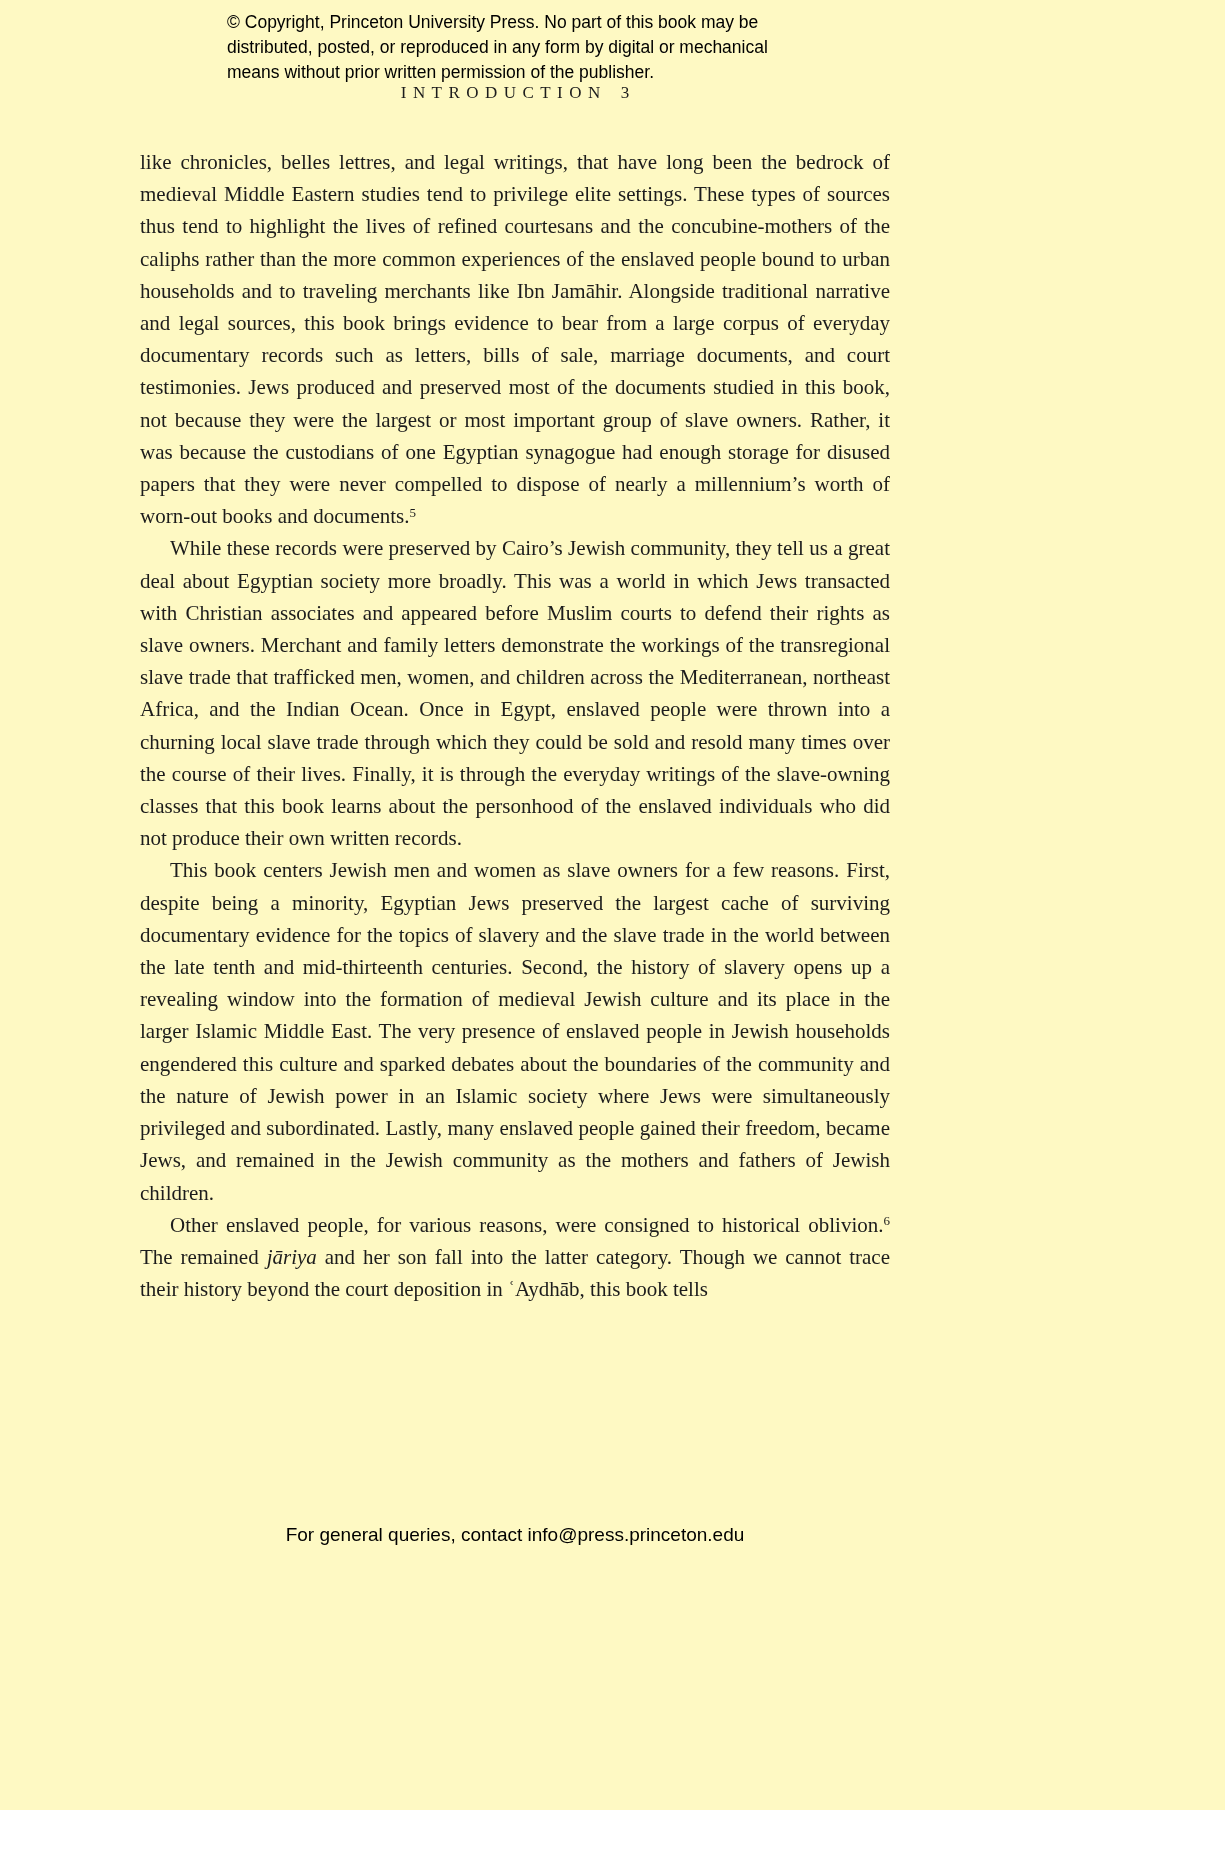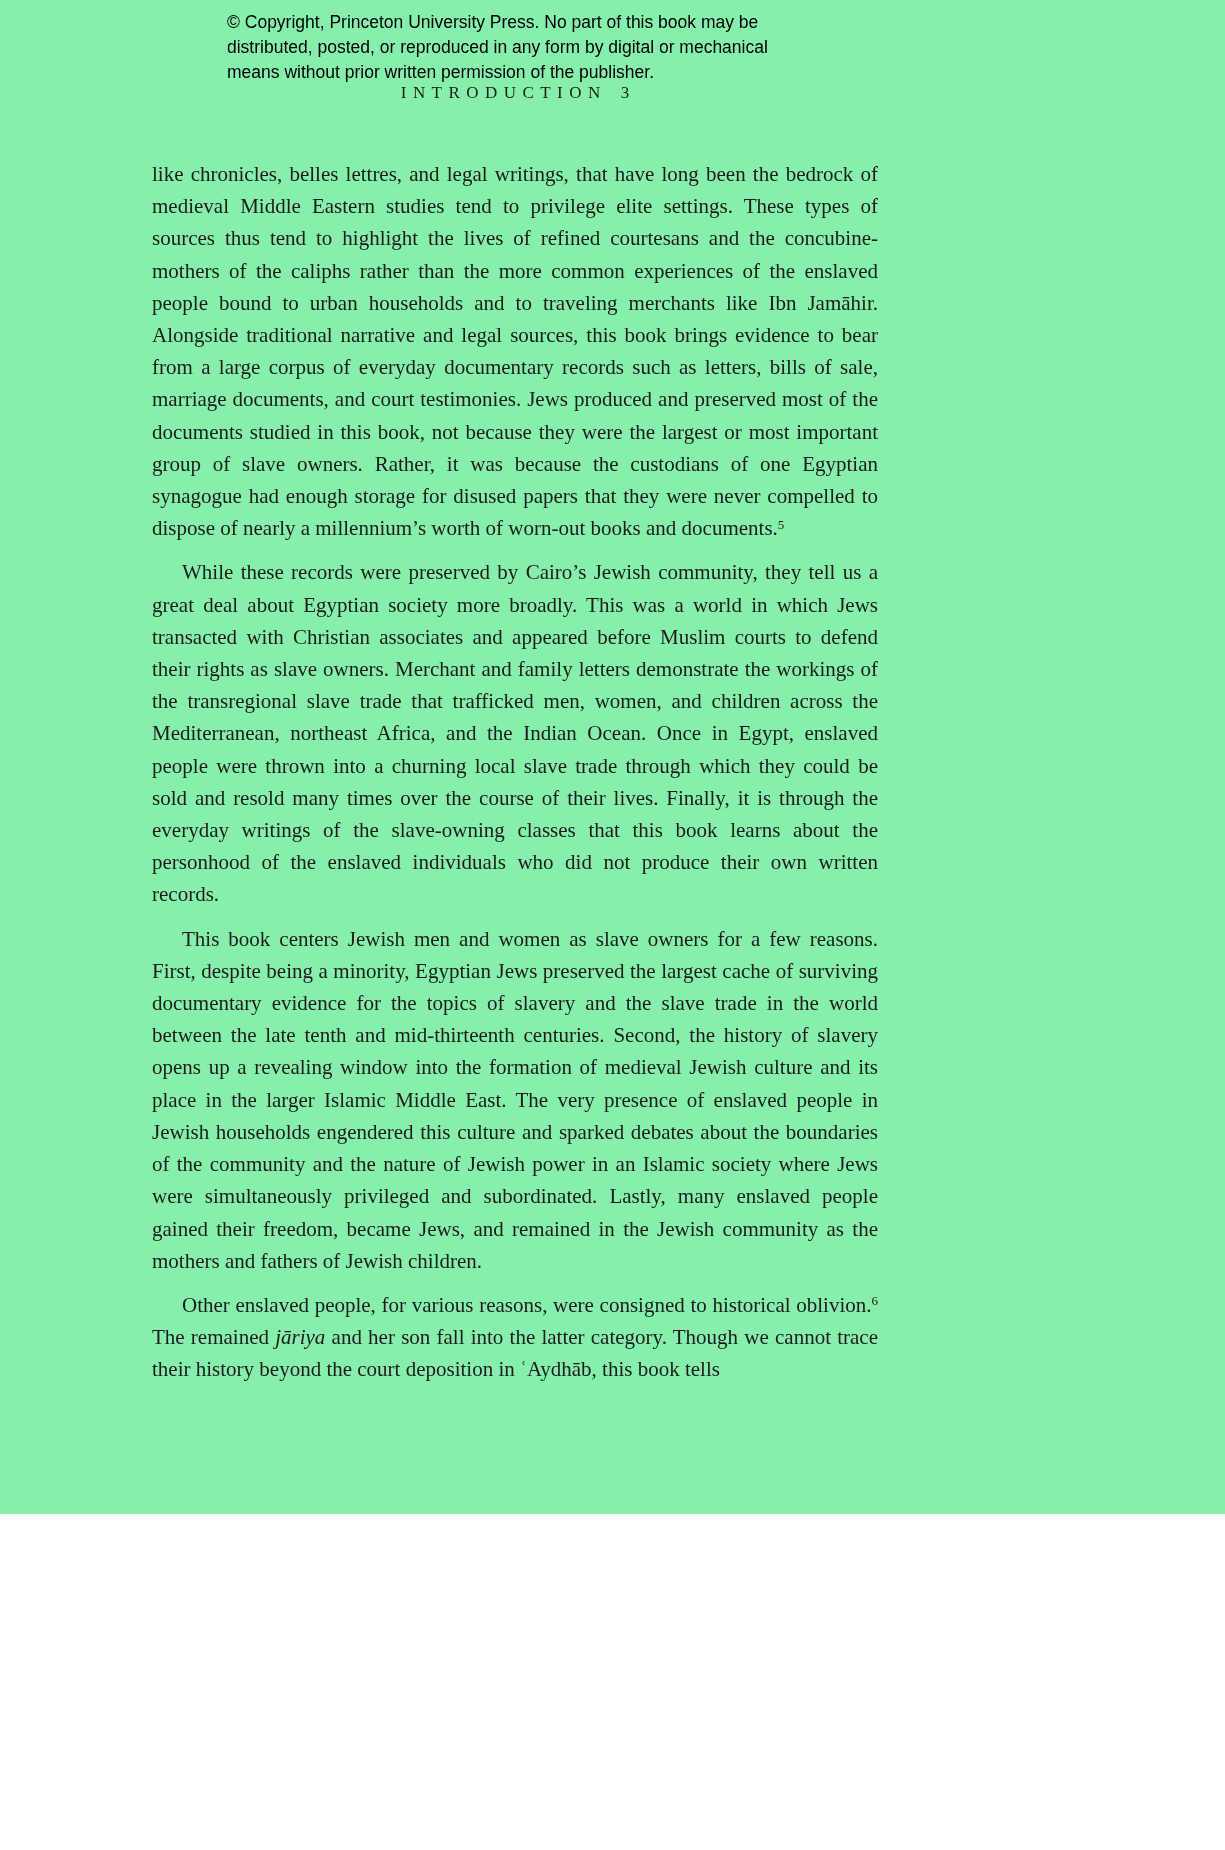--- a/index.html
+++ b/index.html
@@ -3,22 +3,22 @@
 <meta charset="utf-8">
 <style>
   html, body {
     margin: 0;
     padding: 0;
     background: #ffffff;
   }
   .page {
     position: relative;
     width: 1225px;
-    height: 1514px;
-    background: #86efac;
+    height: 1810px;
+    background: #fef9c3;
     color: #1c1c1c;
     font-family: "Liberation Serif", serif;
     overflow: hidden;
   }
   .copyright {
     position: absolute;
     top: 10px;
     left: 227px;
     width: 585px;
     font-family: "Liberation Sans", sans-serif;
@@ -48,21 +48,21 @@
     top: 146px;
     left: 140px;
     width: 750px;
     font-size: 21px;
     line-height: 32.2px;
     text-align: justify;
     hyphens: auto;
     -webkit-hyphens: auto;
   }
   .body-text p {
-    margin: 12px;
+    margin: 0;
     padding: 0;
   }
   .body-text p.indent {
     text-indent: 30px;
   }
   .body-text sup {
     font-size: 0.62em;
     line-height: 0;
     vertical-align: baseline;
     position: relative;

